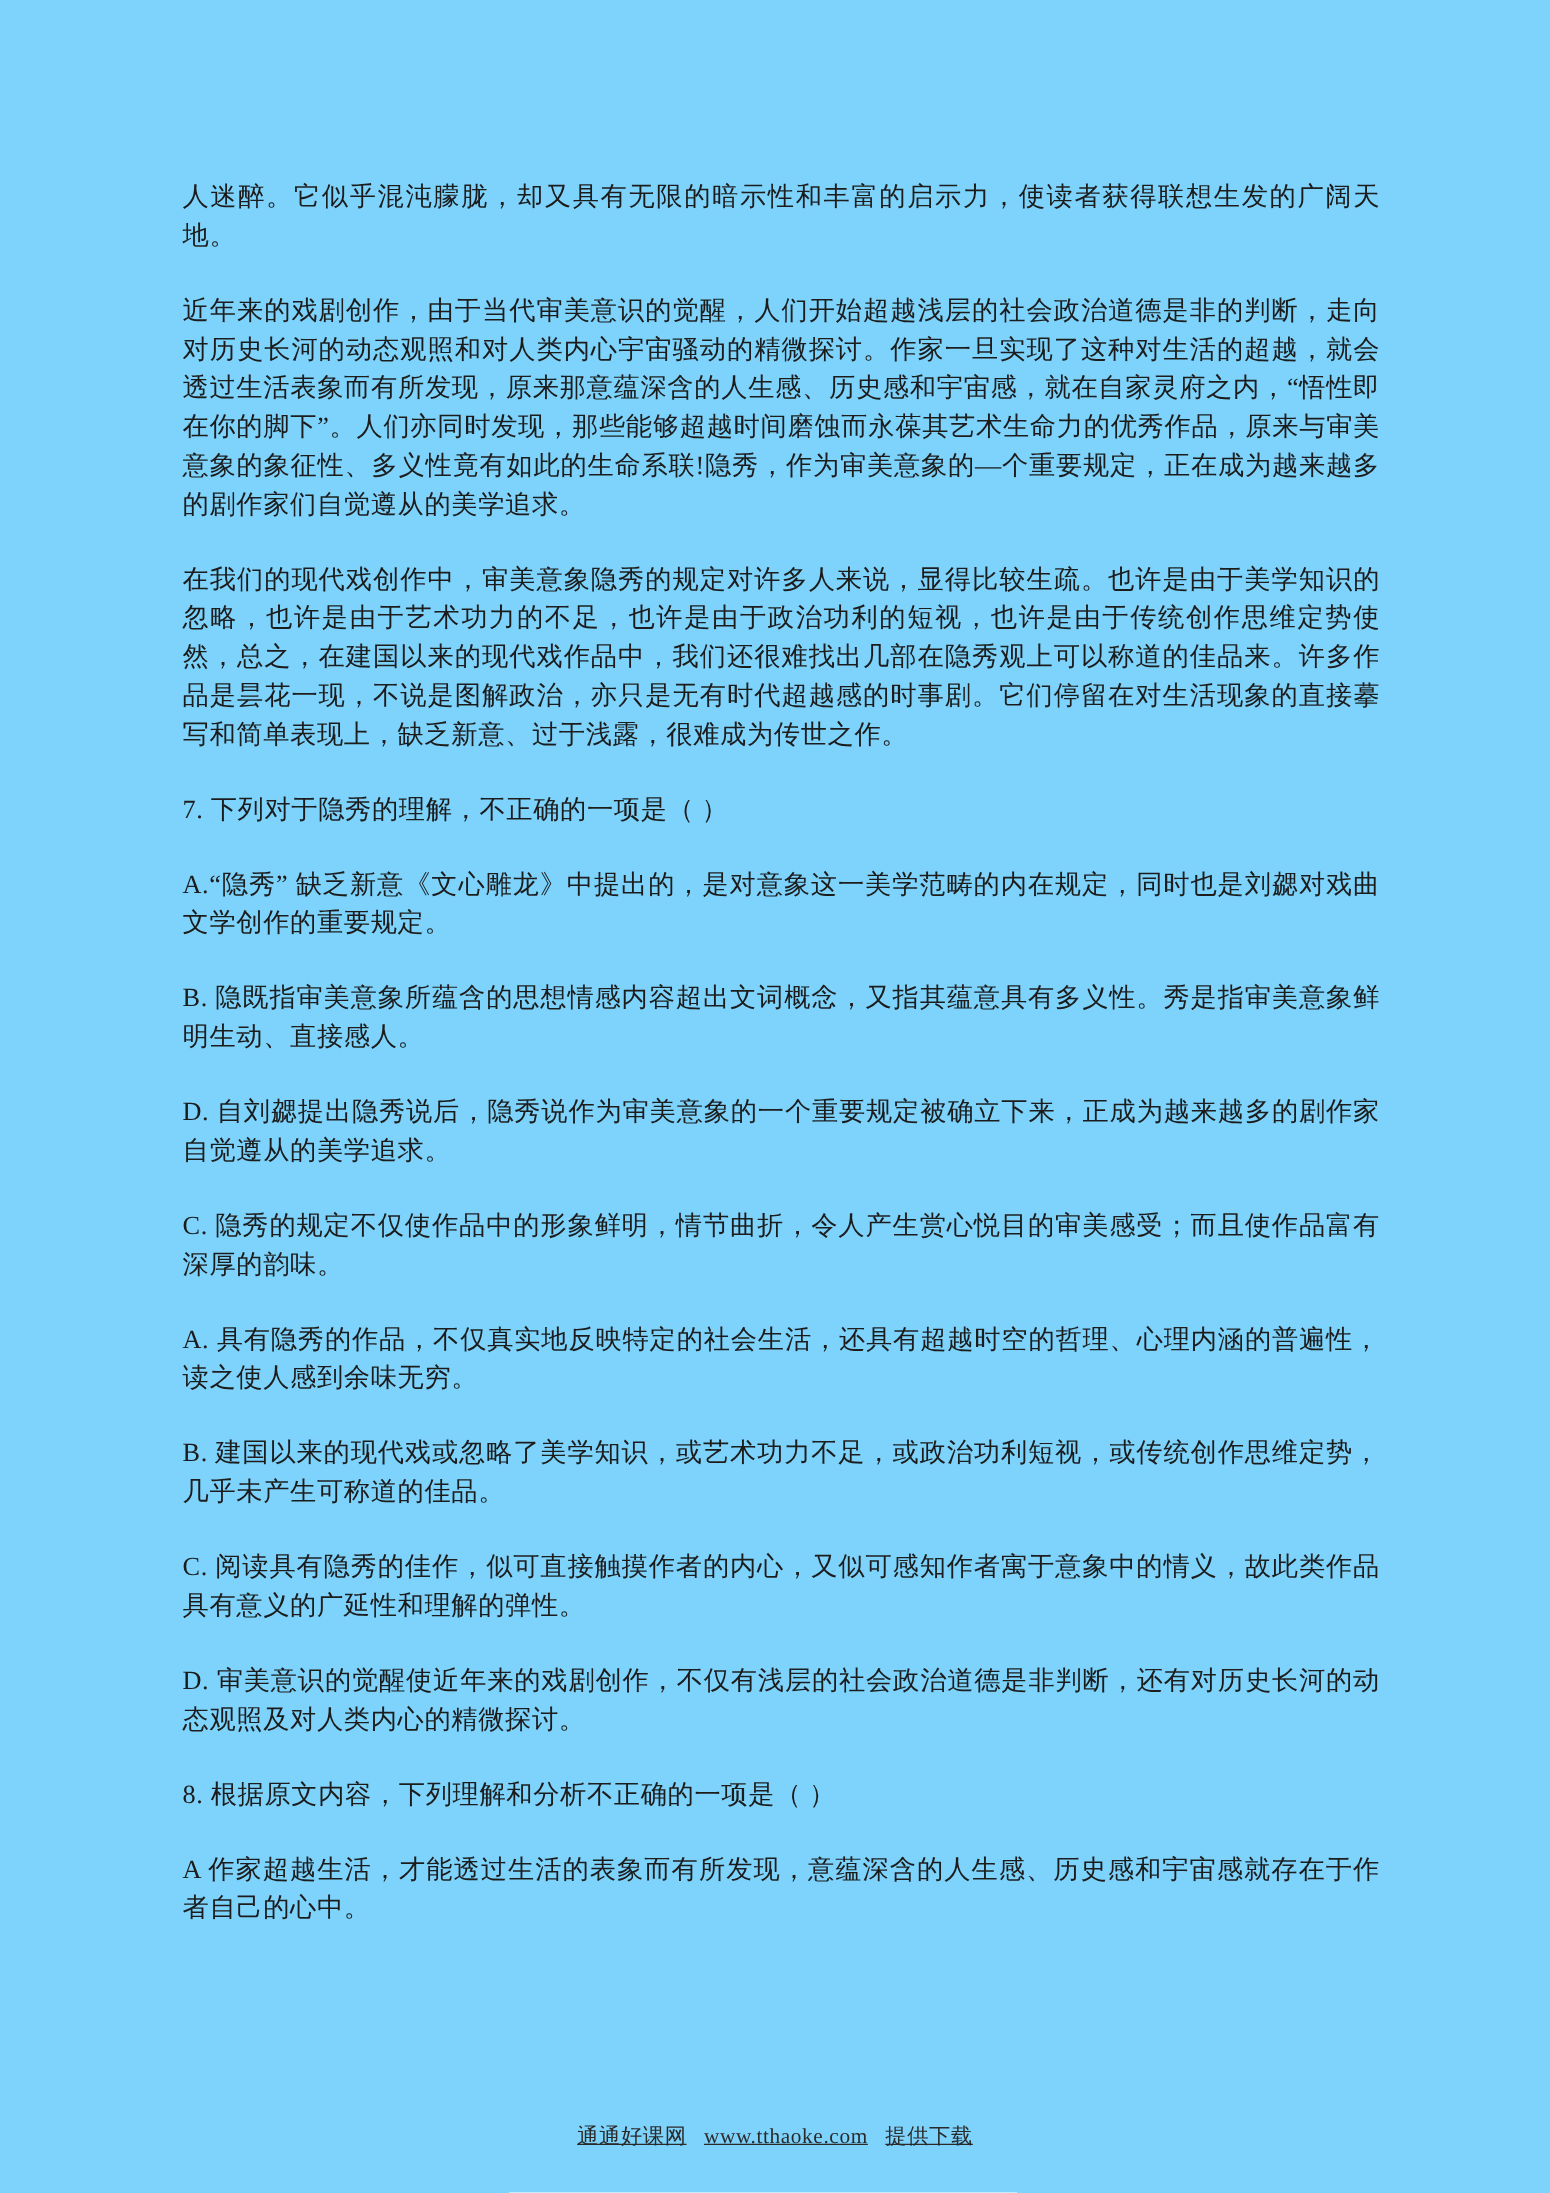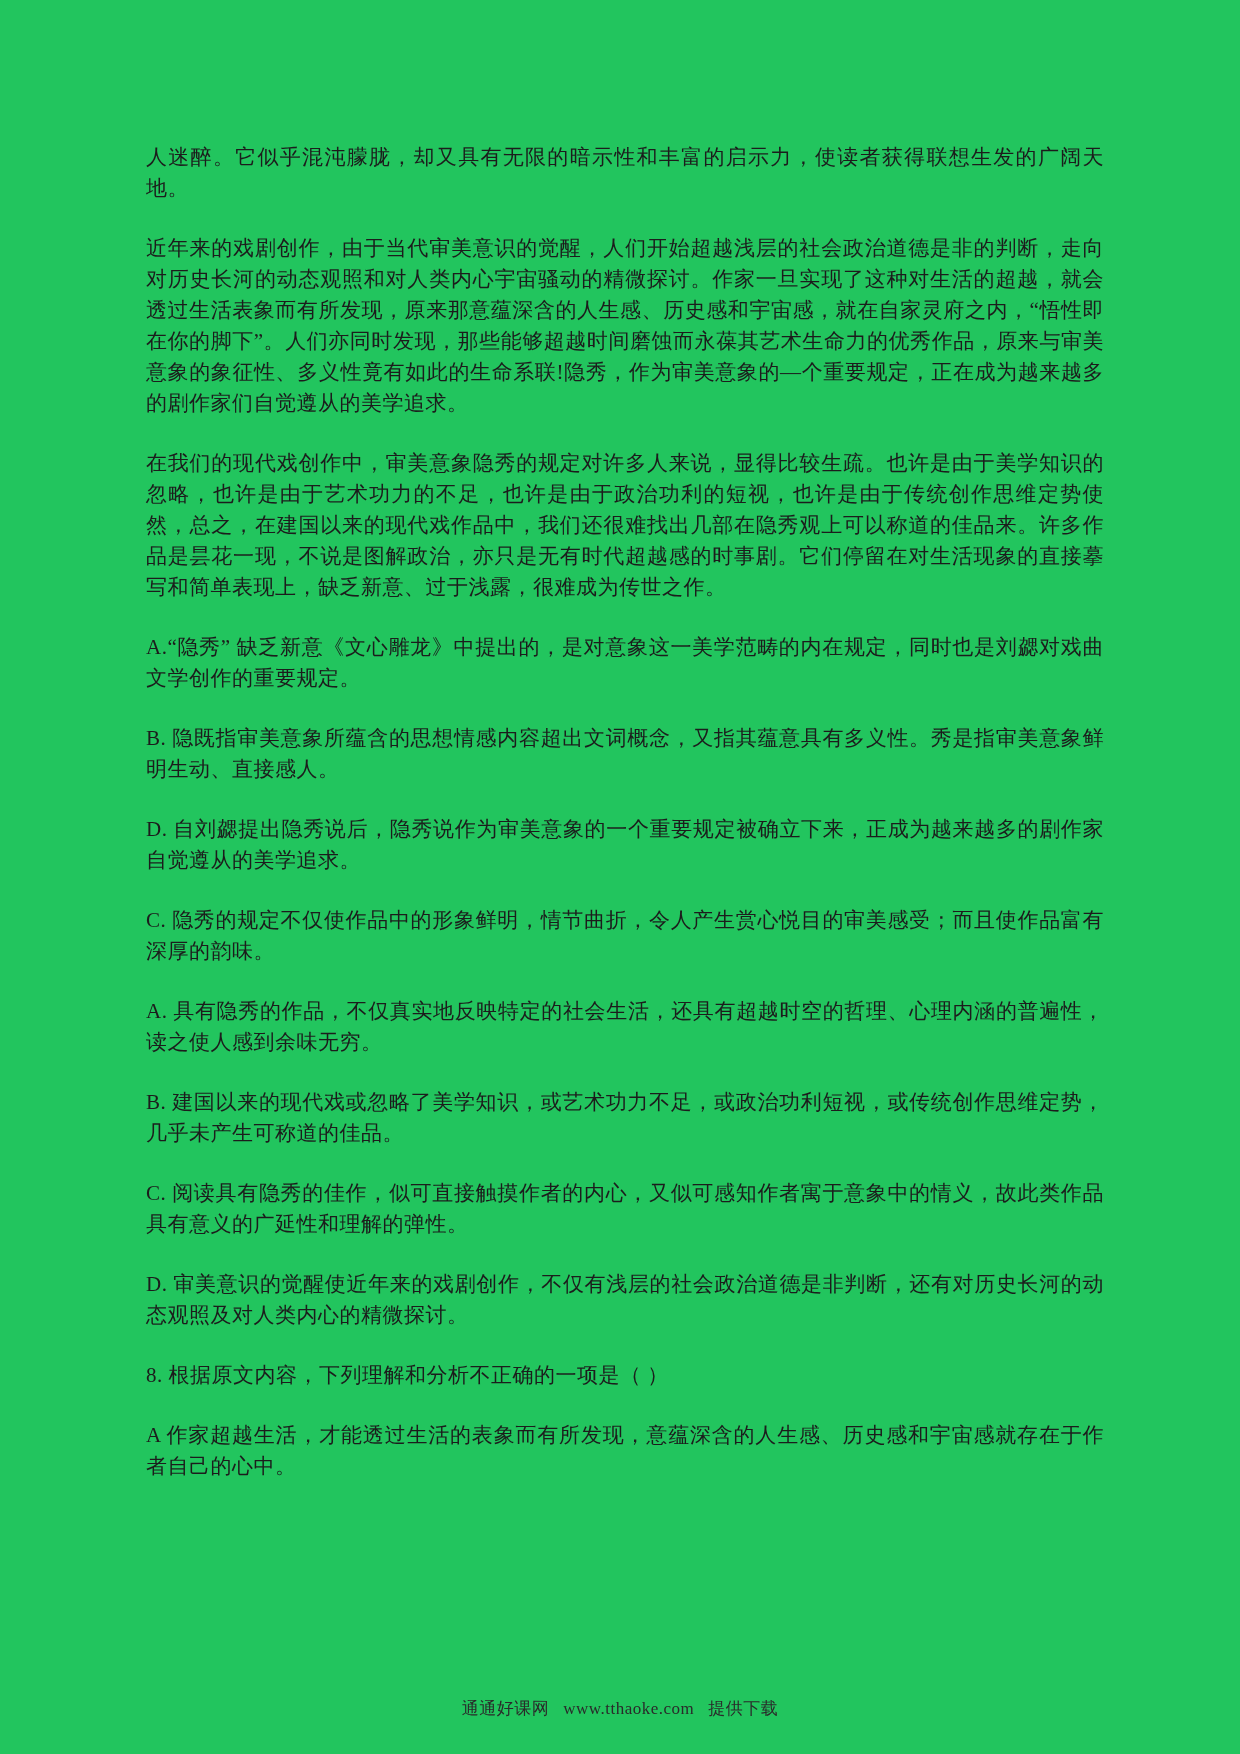--- a/index.html
+++ b/index.html
@@ -10,21 +10,21 @@
   body {
     width: 1240px;
     height: 1754px;
     font-family: "Liberation Serif", "DejaVu Serif", serif;
     color: #1c1c1c;
   }
   .page {
     position: relative;
     width: 1240px;
     height: 1754px;
-    background: #22c55e;
+    background: #7dd3fc;
     overflow: hidden;
   }
   .content {
     position: absolute;
     left: 146px;
     top: 142px;
     width: 958px;
     font-size: 21px;
     line-height: 31px;
     text-align: justify;
@@ -43,33 +43,35 @@
     left: 0;
     right: 0;
     bottom: 34px;
     text-align: center;
     font-size: 17px;
     color: #2a2a2a;
     letter-spacing: 0.5px;
   }
   .footer span {
     margin: 0 7px;
+    text-decoration: underline;
   }
 </style>
 </head>
 <body>
 
 <div class="page">
   <main class="content">
 
     <p class="para">人迷醉。它似乎混沌朦胧，却又具有无限的暗示性和丰富的启示力，使读者获得联想生发的广阔天地。</p>
     <p class="para">近年来的戏剧创作，由于当代审美意识的觉醒，人们开始超越浅层的社会政治道德是非的判断，走向对历史长河的动态观照和对人类内心宇宙骚动的精微探讨。作家一旦实现了这种对生活的超越，就会透过生活表象而有所发现，原来那意蕴深含的人生感、历史感和宇宙感，就在自家灵府之内，“悟性即在你的脚下”。人们亦同时发现，那些能够超越时间磨蚀而永葆其艺术生命力的优秀作品，原来与审美意象的象征性、多义性竟有如此的生命系联!隐秀，作为审美意象的—个重要规定，正在成为越来越多的剧作家们自觉遵从的美学追求。</p>
     <p class="para">在我们的现代戏创作中，审美意象隐秀的规定对许多人来说，显得比较生疏。也许是由于美学知识的忽略，也许是由于艺术功力的不足，也许是由于政治功利的短视，也许是由于传统创作思维定势使然，总之，在建国以来的现代戏作品中，我们还很难找出几部在隐秀观上可以称道的佳品来。许多作品是昙花一现，不说是图解政治，亦只是无有时代超越感的时事剧。它们停留在对生活现象的直接摹写和简单表现上，缺乏新意、过于浅露，很难成为传世之作。</p>
 
     <section>
+      <p class="para">7. 下列对于隐秀的理解，不正确的一项是（      ）</p>
       <p class="para">A.“隐秀” 缺乏新意《文心雕龙》中提出的，是对意象这一美学范畴的内在规定，同时也是刘勰对戏曲文学创作的重要规定。</p>
       <p class="para">B. 隐既指审美意象所蕴含的思想情感内容超出文词概念，又指其蕴意具有多义性。秀是指审美意象鲜明生动、直接感人。</p>
       <p class="para">D. 自刘勰提出隐秀说后，隐秀说作为审美意象的一个重要规定被确立下来，正成为越来越多的剧作家自觉遵从的美学追求。</p>
       <p class="para">C. 隐秀的规定不仅使作品中的形象鲜明，情节曲折，令人产生赏心悦目的审美感受；而且使作品富有深厚的韵味。</p>
     </section>
 
     <section>
       <p class="para">A. 具有隐秀的作品，不仅真实地反映特定的社会生活，还具有超越时空的哲理、心理内涵的普遍性，读之使人感到余味无穷。</p>
       <p class="para">B. 建国以来的现代戏或忽略了美学知识，或艺术功力不足，或政治功利短视，或传统创作思维定势，几乎未产生可称道的佳品。</p>
       <p class="para">C. 阅读具有隐秀的佳作，似可直接触摸作者的内心，又似可感知作者寓于意象中的情义，故此类作品具有意义的广延性和理解的弹性。</p>

